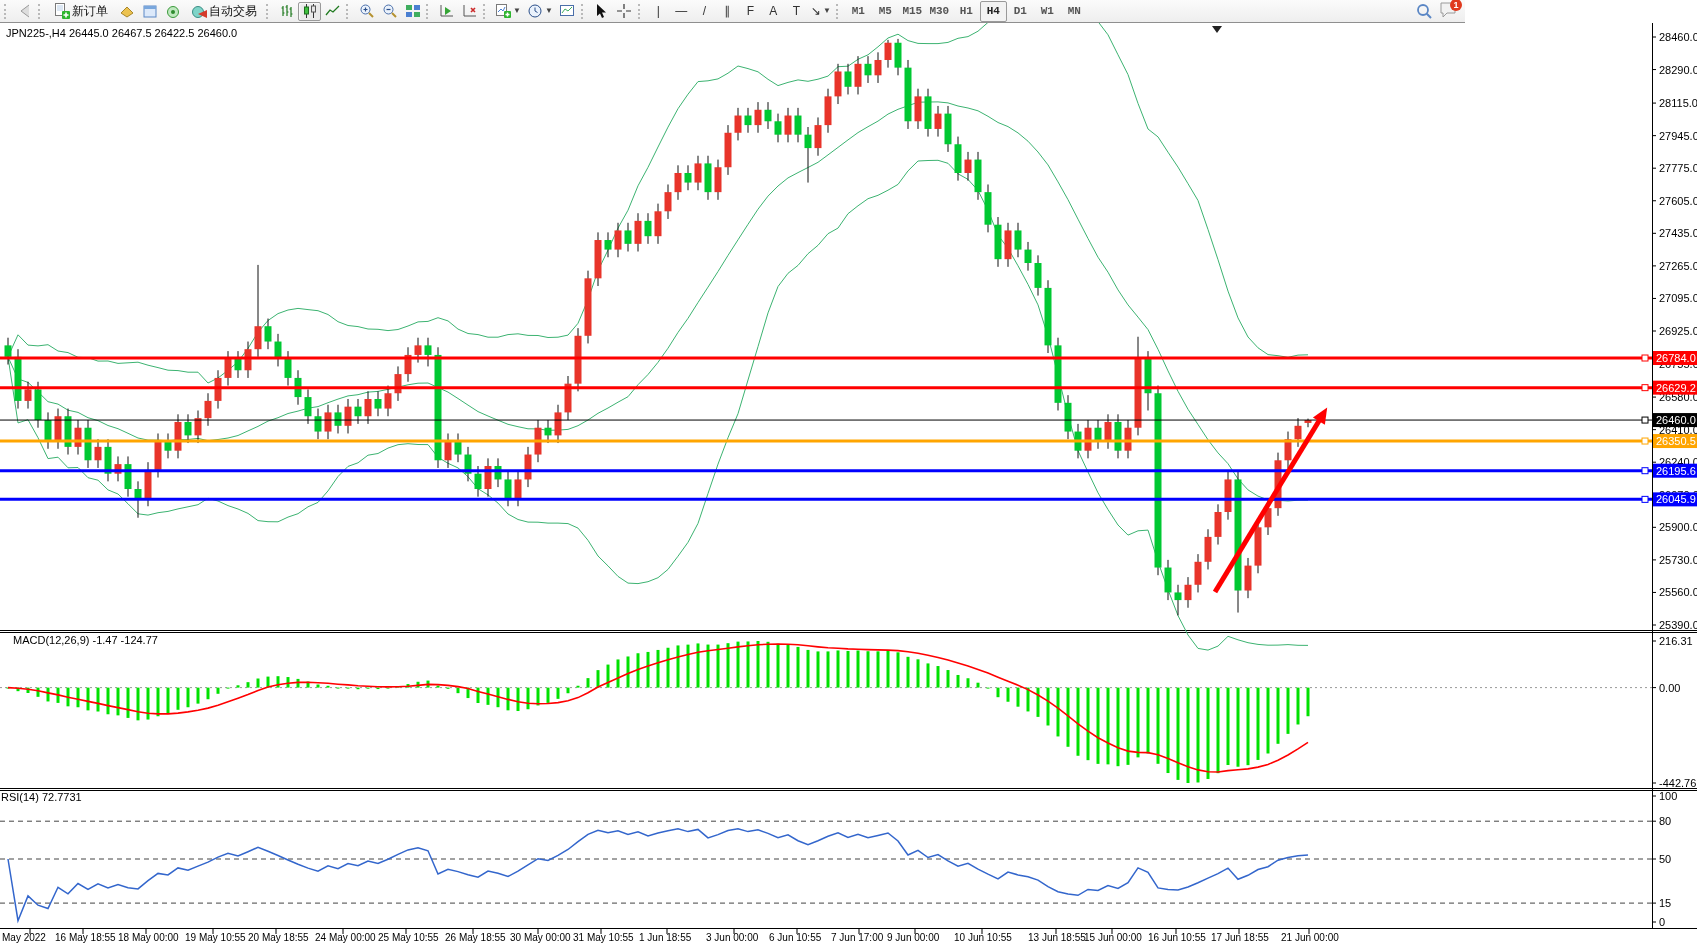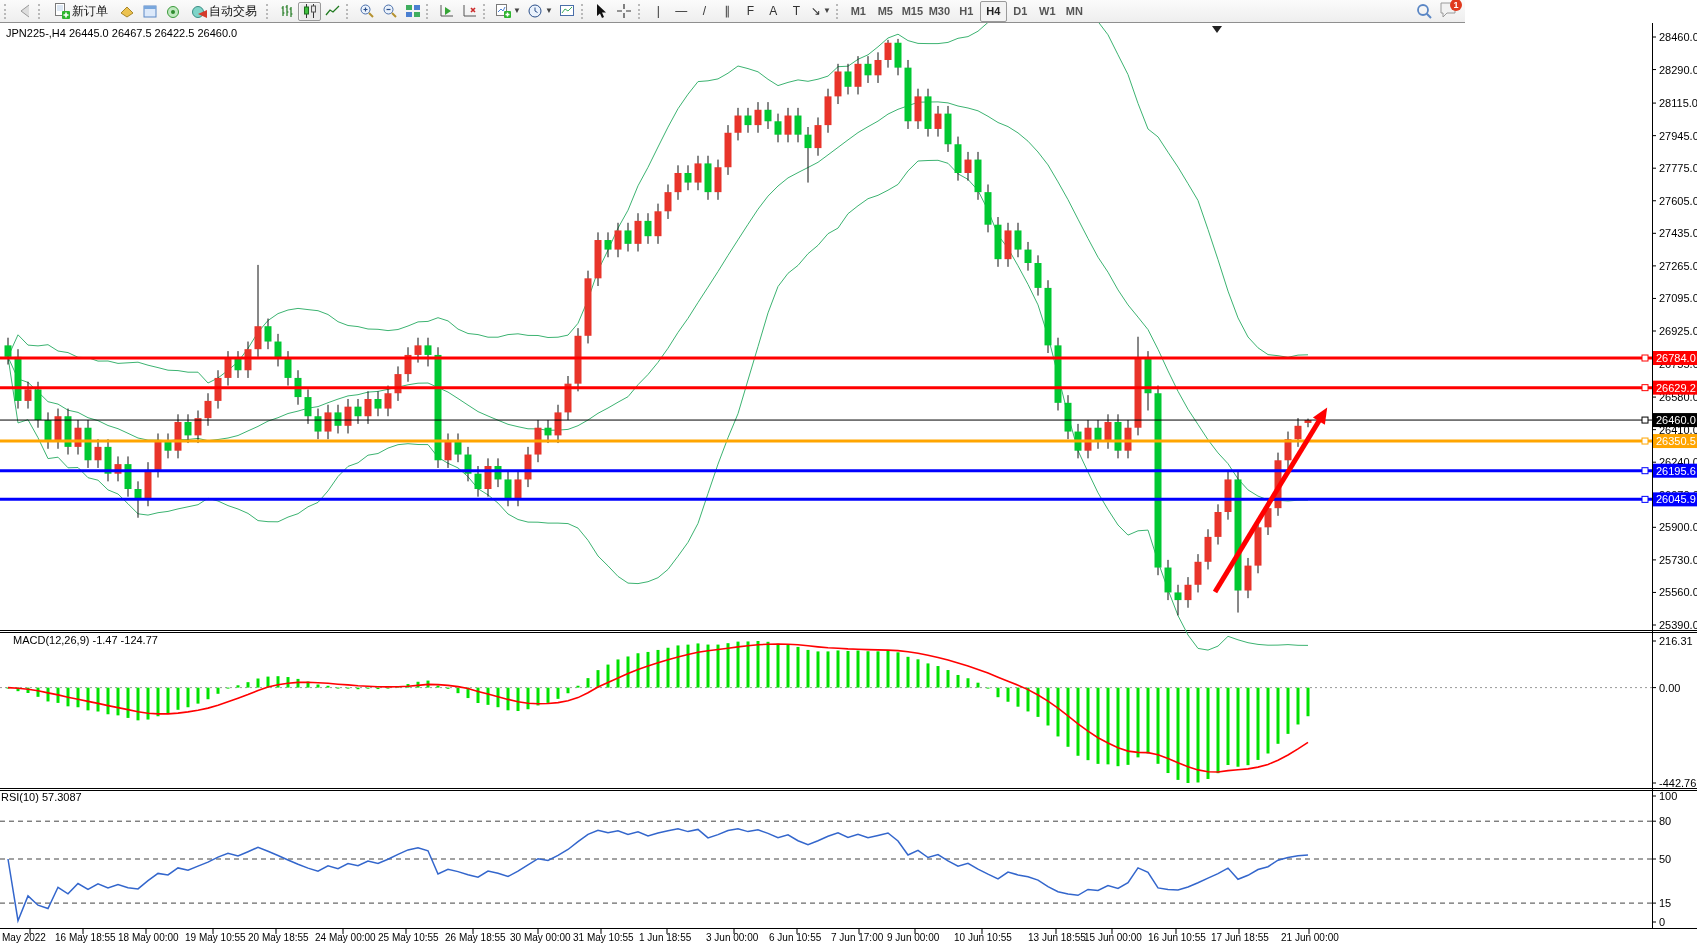--- a/index.html
+++ b/index.html
@@ -11,21 +11,21 @@
            background:linear-gradient(#fbfbfb,#eeeeee);border-bottom:1px solid #8f8f8f;
            display:flex;align-items:center;padding:0 2px;box-sizing:border-box;}
   .handle{width:3px;height:15px;border-left:2px dotted #b9b9b9;margin:0 4px 0 2px;flex:none;}
   .tb{height:19px;min-width:23px;display:flex;align-items:center;justify-content:center;
       flex:none;border:1px solid transparent;border-radius:2px;color:#333;
       font-size:12px;cursor:default;background:transparent;gap:2px;padding:0 2px;box-sizing:border-box;}
   .tb.active{background:#e9e9e9;border-color:#9a9a9a;box-shadow:inset 1px 1px 2px rgba(255,255,255,.9);}
   .tb .caret{font-size:8px;color:#444;line-height:1;}
   .tbw{padding:0 6px;font-size:12px;color:#111;}
   .tf{height:19px;min-width:25px;flex:none;display:flex;align-items:center;justify-content:center;
-      font-size:11px;font-weight:bold;color:#555;border:1px solid transparent;border-radius:2px;}
+      font-size:11px;font-weight:bold;color:#555;border:1px solid transparent;border-radius:2px;font-family:Liberation Mono, monospace;}
   .tf.active{background:#f3f3f3;border-color:#9a9a9a;color:#222;}
   .right-icons{margin-left:auto;display:flex;align-items:center;gap:6px;padding-right:4px;}
   .chat-wrap{position:relative;width:20px;height:20px;}
   .badge{position:absolute;right:-3px;top:-2px;width:12px;height:12px;border-radius:50%;
          background:#e03a1e;color:#fff;font-size:9px;font-weight:bold;
          display:flex;align-items:center;justify-content:center;}
   
   .ovl{position:absolute;z-index:3;font-size:11px;color:#000;white-space:pre;}
   #chart-title{left:6px;top:27px;text-align:center;}
   #macd-label{left:13px;top:634px;}
@@ -1008,13 +1008,13 @@
       <line x1="1176" y1="929" x2="1176" y2="934" stroke="#000"></line>
       <text x="1148" y="941" fill="#000">16 Jun 10:55</text>
       <line x1="1239" y1="929" x2="1239" y2="934" stroke="#000"></line>
       <text x="1211" y="941" fill="#000">17 Jun 18:55</text>
       <line x1="1309" y1="929" x2="1309" y2="934" stroke="#000"></line>
       <text x="1281" y="941" fill="#000">21 Jun 00:00</text>
     </g>
   </svg>
 <div class="ovl" id="chart-title">JPN225-,H4 26445.0 26467.5 26422.5 26460.0</div>
 <div class="ovl" id="macd-label">MACD(12,26,9) -1.47 -124.77</div>
-<div class="ovl" id="rsi-label">RSI(10) 57.3087</div>
+<div class="ovl" id="rsi-label">RSI(14) 72.7731</div>
 
 </body></html>

